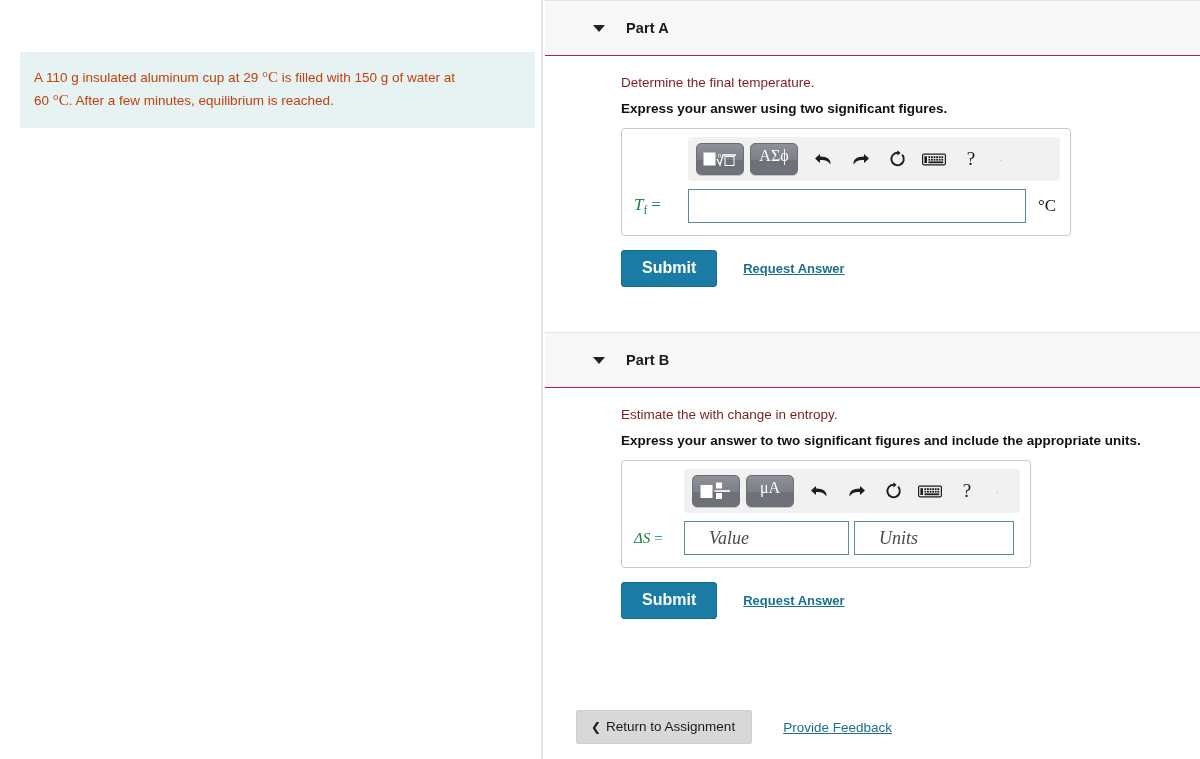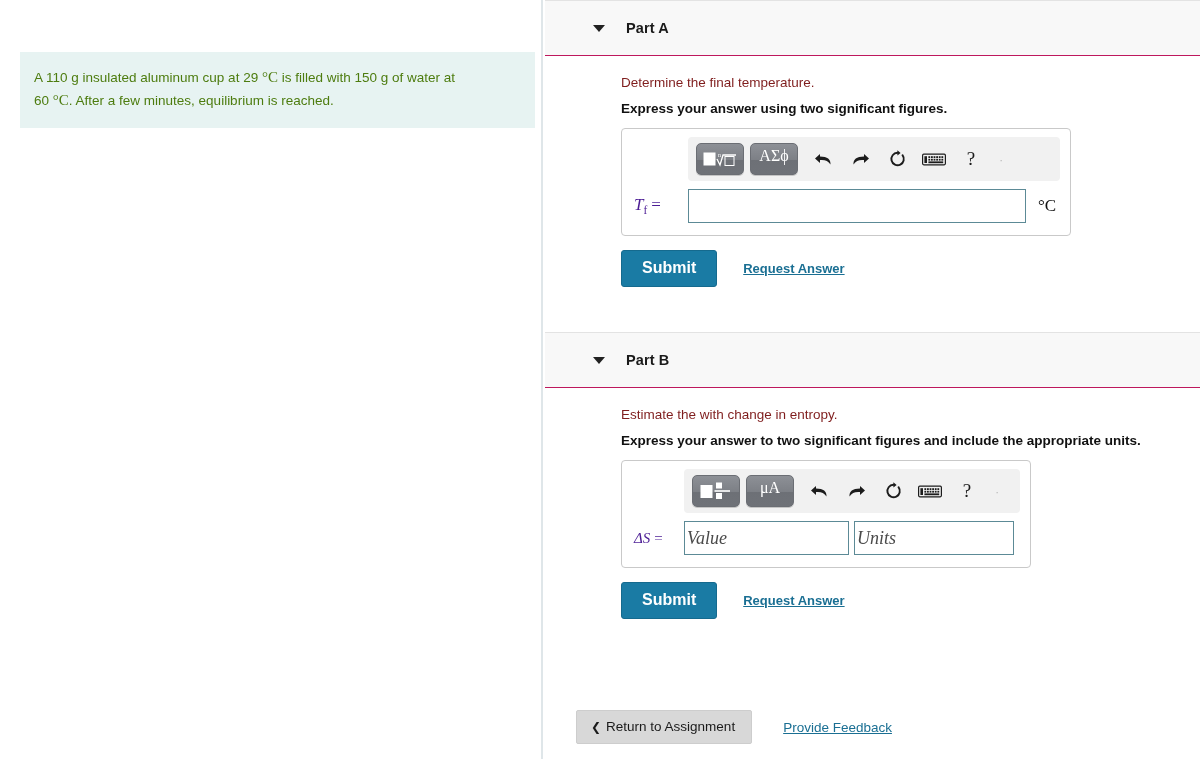--- a/index.html
+++ b/index.html
@@ -20,21 +20,21 @@
     border-right: 2px solid #dfe6e9;
   }
   #problem-statement {
     position: absolute;
     left: 20px; top: 52px;
     width: 515px;
     background: #e7f3f2;
     padding: 14px 16px 16px 14px;
     font-size: 13.5px;
     line-height: 22px;
-    color: #4d7c0f;
+    color: #c2410c;
   }
   .serif-unit { font-family: "Liberation Serif", serif; font-size: 15px; }
 
   
   #right-panel {
     position: absolute; left: 545px; top: 0;
     width: 655px; height: 759px;
     background: #ffffff;
   }
 
@@ -139,40 +139,40 @@
     font-family: "Liberation Serif", serif;
     font-weight: normal;
   }
   .bar-dot { color:#bdbdbd; font-size: 13px; margin-left: 6px; }
 
   .entry-row { display: flex; align-items: center; }
   .lbl {
     font-family: "Liberation Serif", serif;
     font-style: italic;
     font-size: 17px;
-    color: #4c1d95;
+    color: #15803d;
     width: 56px;
     text-align: left;
     padding-left: 2px;
     flex: none;
   }
   .lbl .sub { font-size: 11.5px; font-style: normal; vertical-align: sub; }
   .lbl .eq { font-style: normal; margin-left: 4px; }
   .answer-box.partB .lbl { width: 52px; font-size: 15px; }
 
   .txt-input {
     height: 34px;
     border: 1px solid #5c8a96;
     background: #fff;
     outline: none;
     font-family: "Liberation Serif", serif;
     font-style: italic;
     font-size: 18px;
     color: #444;
-    padding: 0 2px;
+    padding: 0 24px;
   }
   .ans-a { width: 338px; }
   .ans-val { width: 165px; }
   .ans-unit { width: 160px; margin-left: 5px; }
   .txt-input::placeholder { color: #4a4a4a; opacity: 1; font-style: italic; }
   .unit-suffix {
     font-family: "Liberation Serif", serif;
     font-size: 17px;
     margin-left: 12px;
     color: #111;

